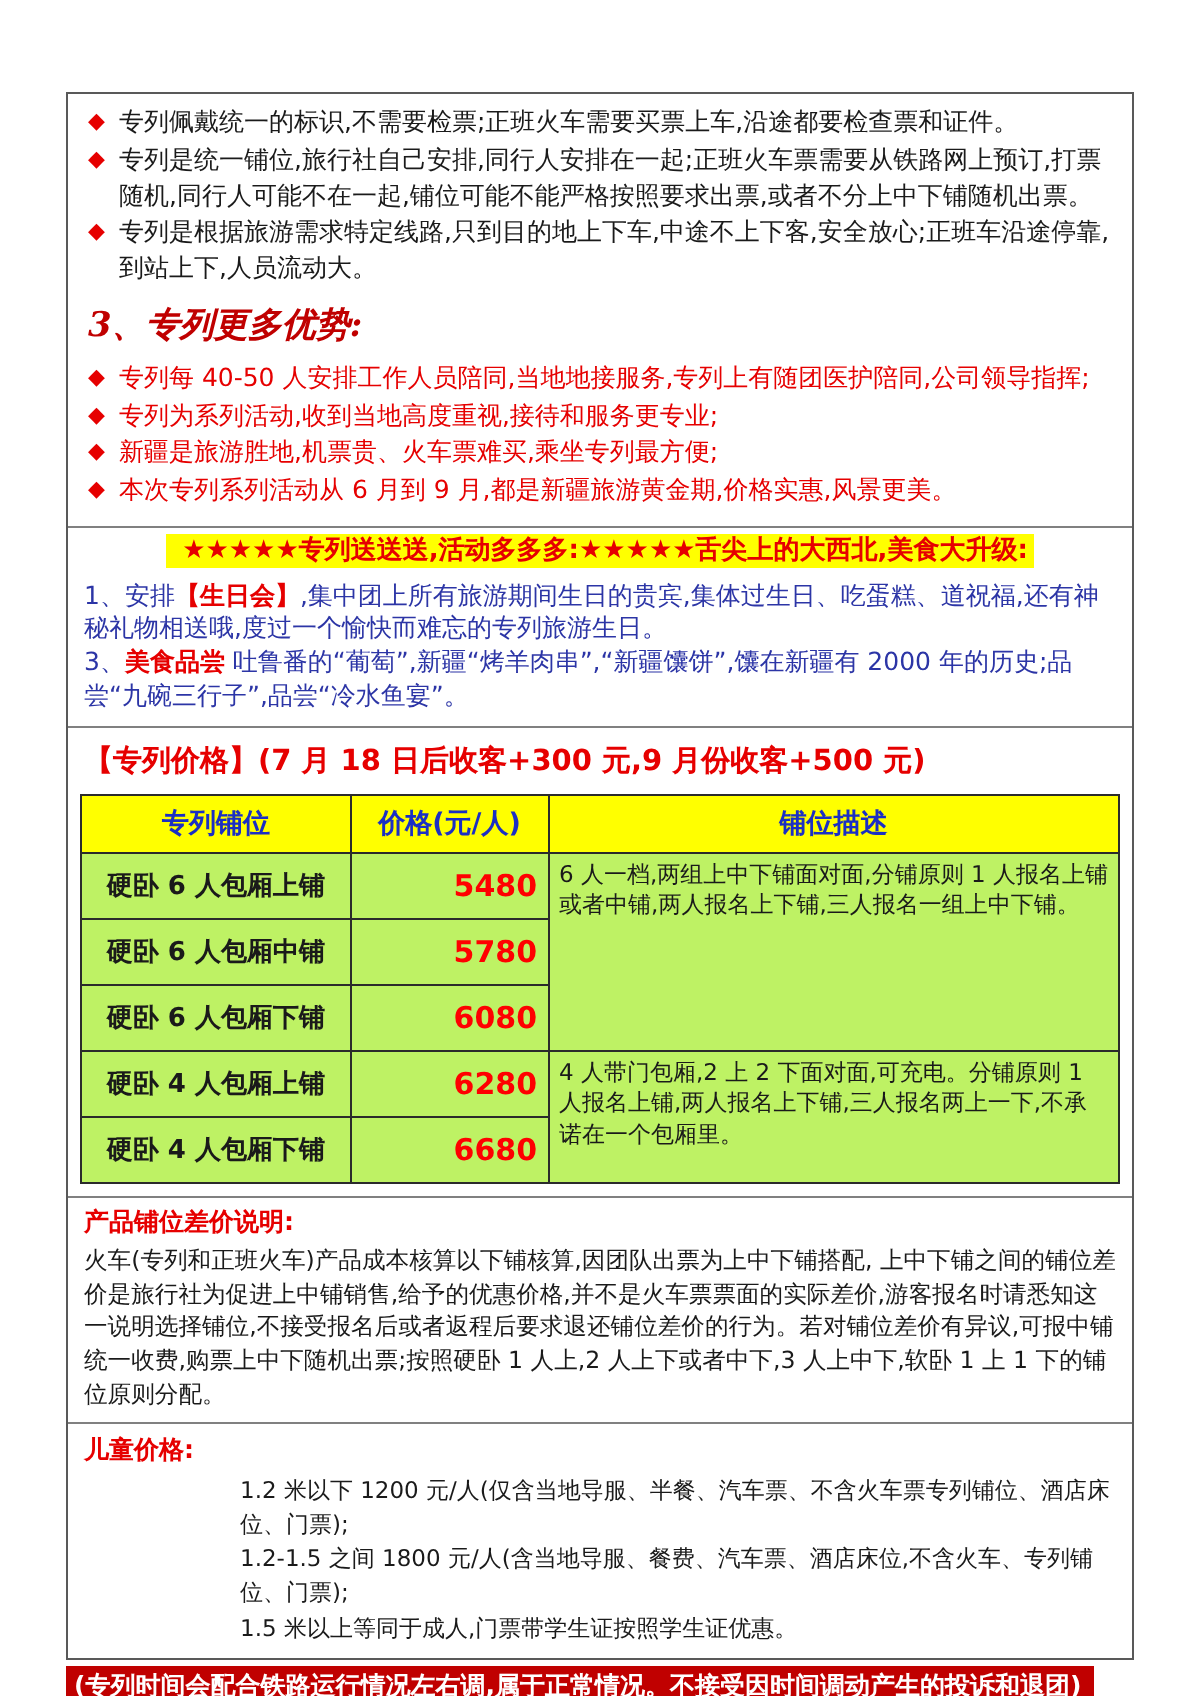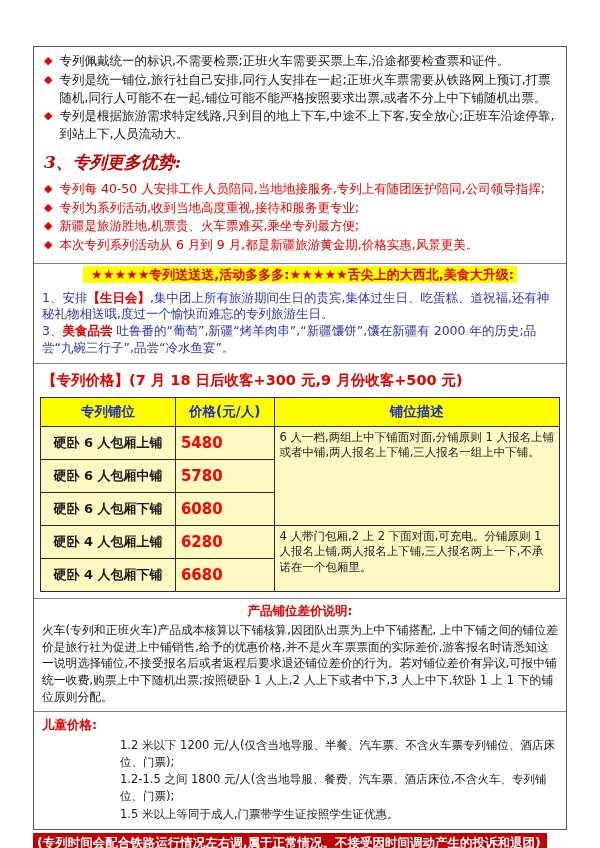--- a/index.html
+++ b/index.html
@@ -23,29 +23,29 @@
   }
   .star-row{border-top:1px solid #808080;padding:0 0 3px 0;margin-top:6px;text-align:center;}
   .hl-yellow{background:#ffff00;}
   .star-text{color:#e60000;font-weight:bold;font-size:13px;padding:1px 3px 1px 8px;}
   .promo{padding:2px 8px 6px 8px;font-size:12.5px;line-height:1.3;}
   .promo p{margin:1px 0;}
   .promo .hl-red{color:#e60000;font-weight:bold;}
   
   .price-sec{border-top:1px solid #808080;padding:5px 6px 6px 6px;}
   .price-heading{color:#e60000;font-weight:bold;font-size:14.5px;margin:2px 0 7px 2px;}
-  table.price{border-collapse:collapse;width:100%;background:#fef9c3;}
+  table.price{border-collapse:collapse;width:100%;background:#bef264;}
   table.price th,table.price td{border:1.5px solid #2b2b2b;padding:3px 5px;}
   table.price th{background:#ffff00;color:#1b2fc4;font-size:13.5px;font-weight:bold;height:22px;}
   td.berth{font-weight:bold;font-size:13px;text-align:center;width:26%;height:26px;}
-  td.pricev{color:#ff0000;font-weight:bold;font-size:15px;text-align:left;width:19%;}
+  td.pricev{color:#ff0000;font-weight:bold;font-size:15px;text-align:right;width:19%;}
   td.desc{font-size:11.5px;line-height:1.35;vertical-align:top;}
   
   .diff-box{border-top:1px solid #808080;padding:4px 8px 5px 8px;}
-  .diff-heading{color:#e60000;font-weight:bold;font-size:12.5px;margin-bottom:2px;text-align:center;}
+  .diff-heading{color:#e60000;font-weight:bold;font-size:12.5px;margin-bottom:2px;}
   .diff-body{font-size:11.8px;line-height:1.42;}
   
   .child-box{border-top:1px solid #808080;padding:5px 8px 6px 8px;display:flex;}
   .child-label{color:#e60000;font-weight:bold;font-size:12.5px;flex:0 0 78px;}
   .child-lines{font-size:11.5px;line-height:1.5;flex:1;margin-top:20px;}
   
   .banner-row{border-bottom:1px solid #9a9a9a;margin-top:2px;padding-bottom:2px;}
   .notice-banner{
     display:inline-block;background:#c00000;color:#ffffff;font-weight:bold;
     font-size:12.5px;padding:2px 6px 2px 4px;line-height:1.3;

